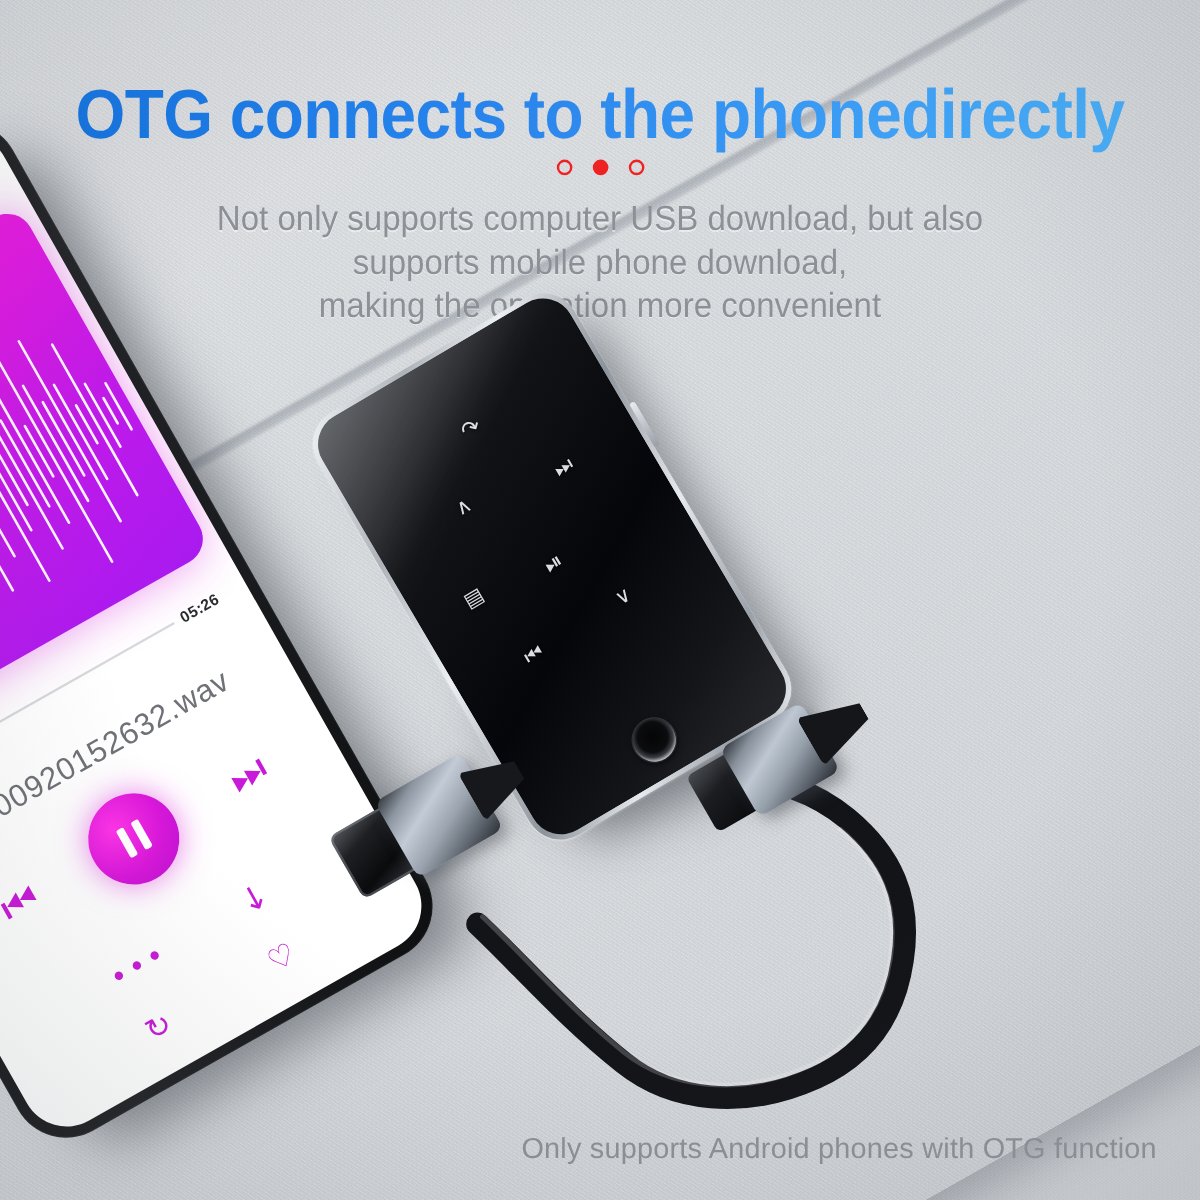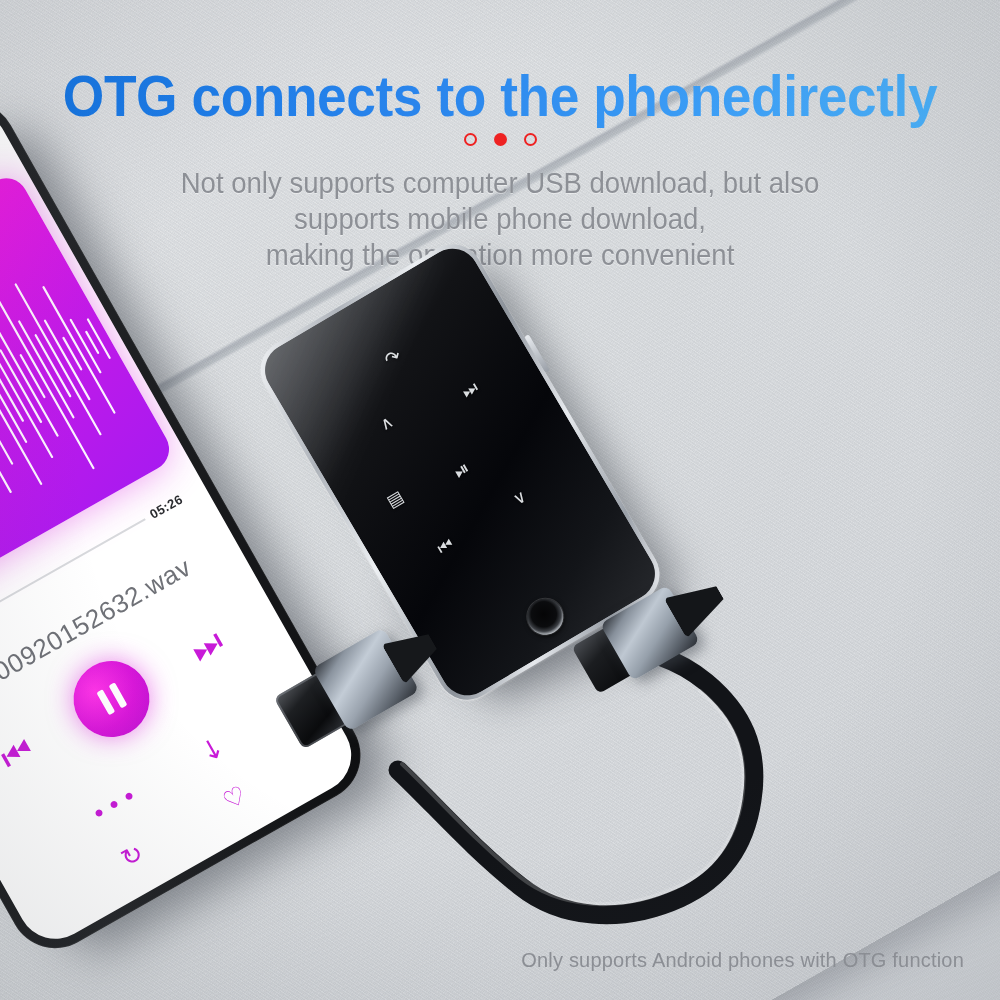--- a/index.html
+++ b/index.html
@@ -89,21 +89,21 @@
     font-size: 29px;
     line-height: 36px;
     color: #8d9096;
     transform: scaleX(0.95);
     text-shadow: 0 1px 0 rgba(255,255,255,.45);
   }
 
   .footnote {
     position: absolute; left: 0; bottom: 28px; width: 1000px;
     text-align: right; padding-right: 36px;
-    font-size: 20px; color: #8b8e94;
+    font-size: 24px; color: #8b8e94;
     letter-spacing: .2px;
     margin-top: 40px;
   }
 
   
   #phone {
     position: absolute;
     left: -182px; top: 130px;
     width: 390px; height: 790px;
     transform: rotate(-29.5deg);

